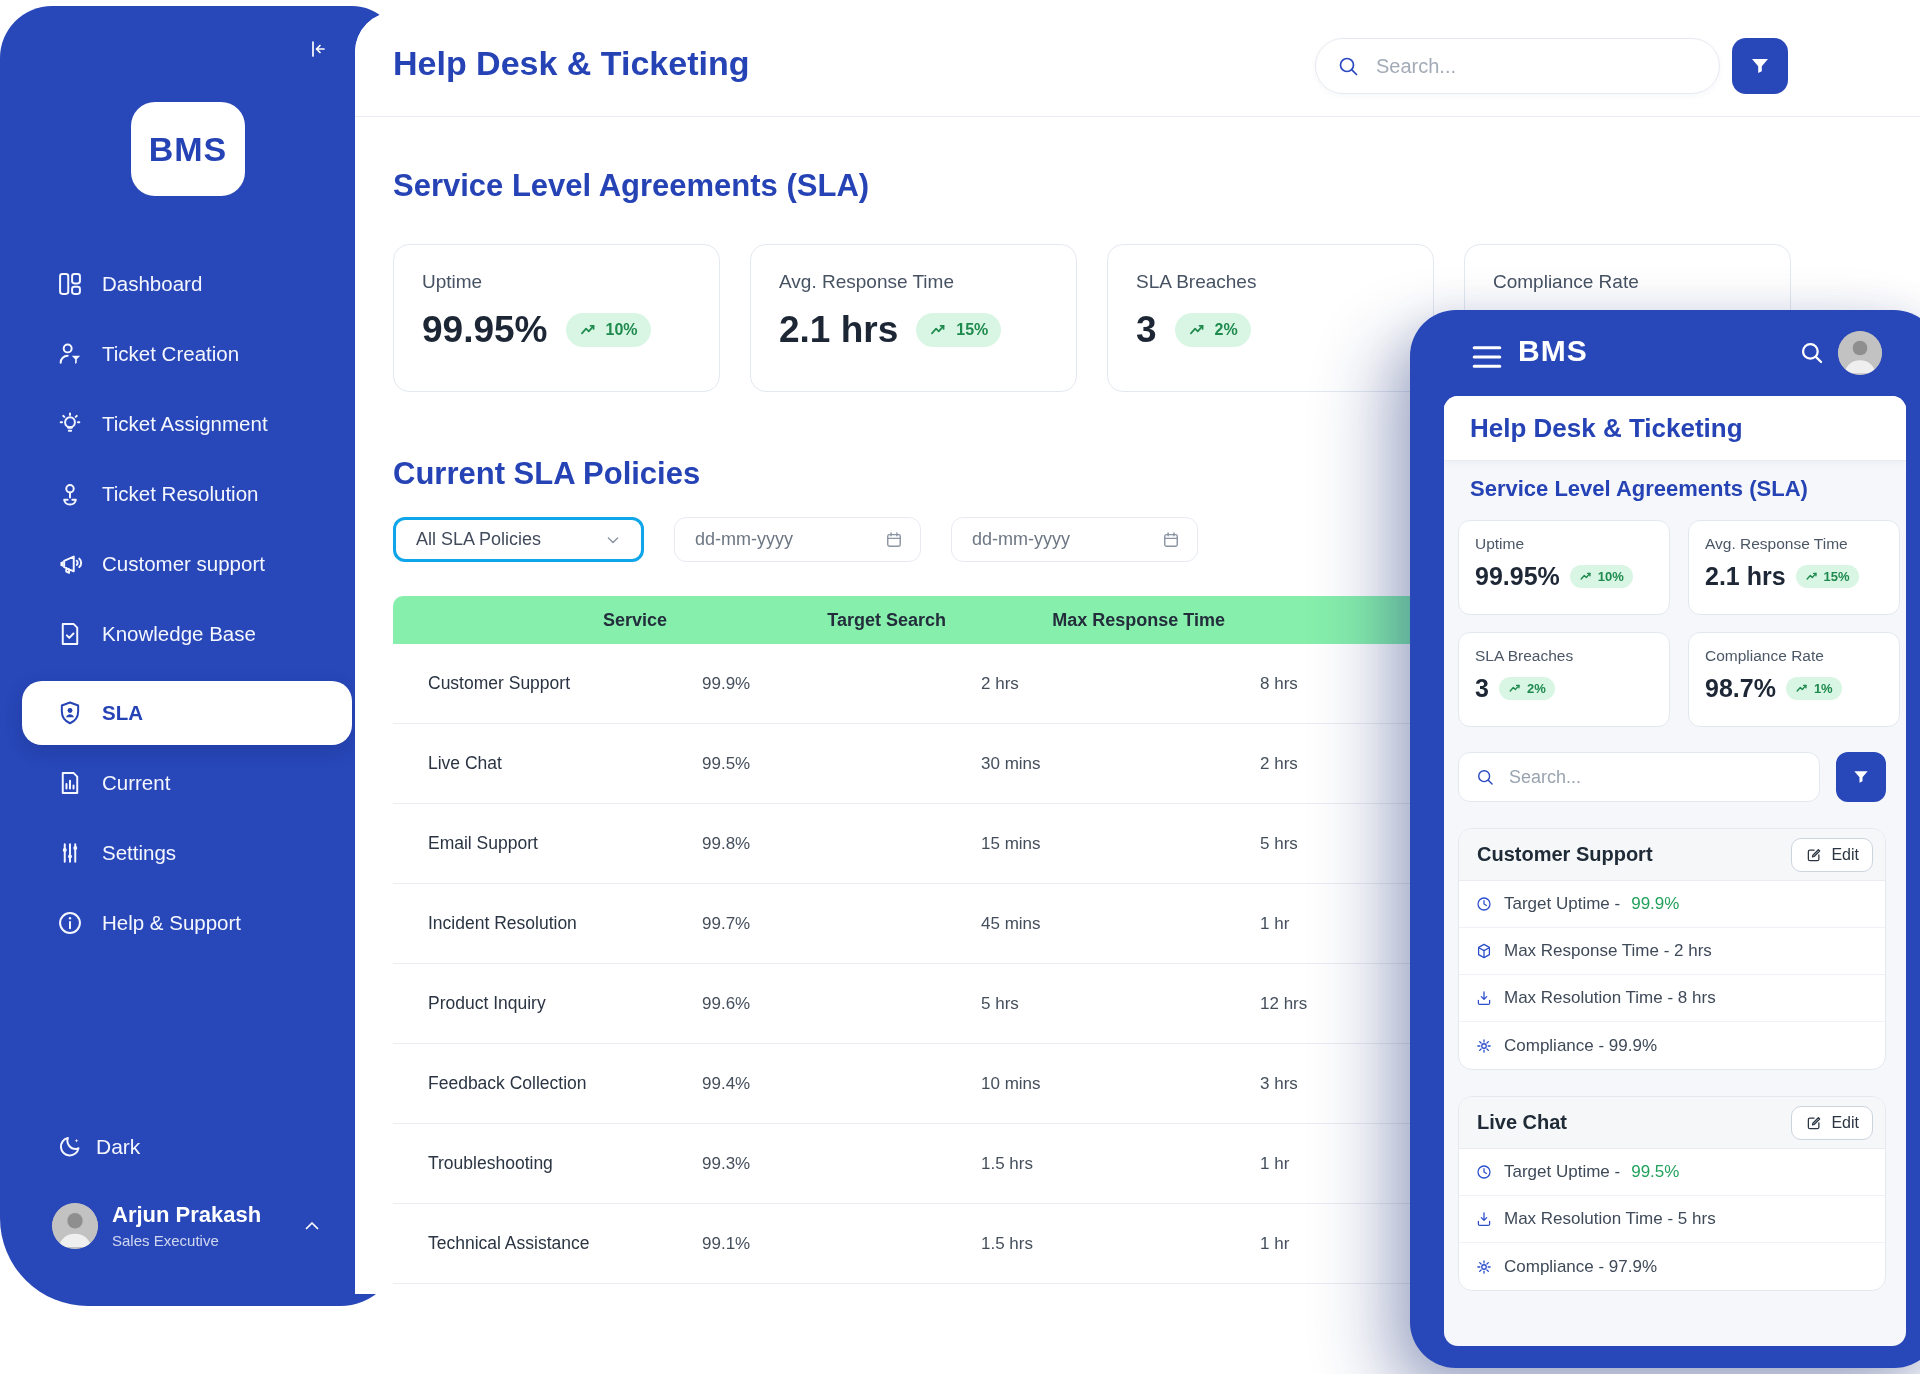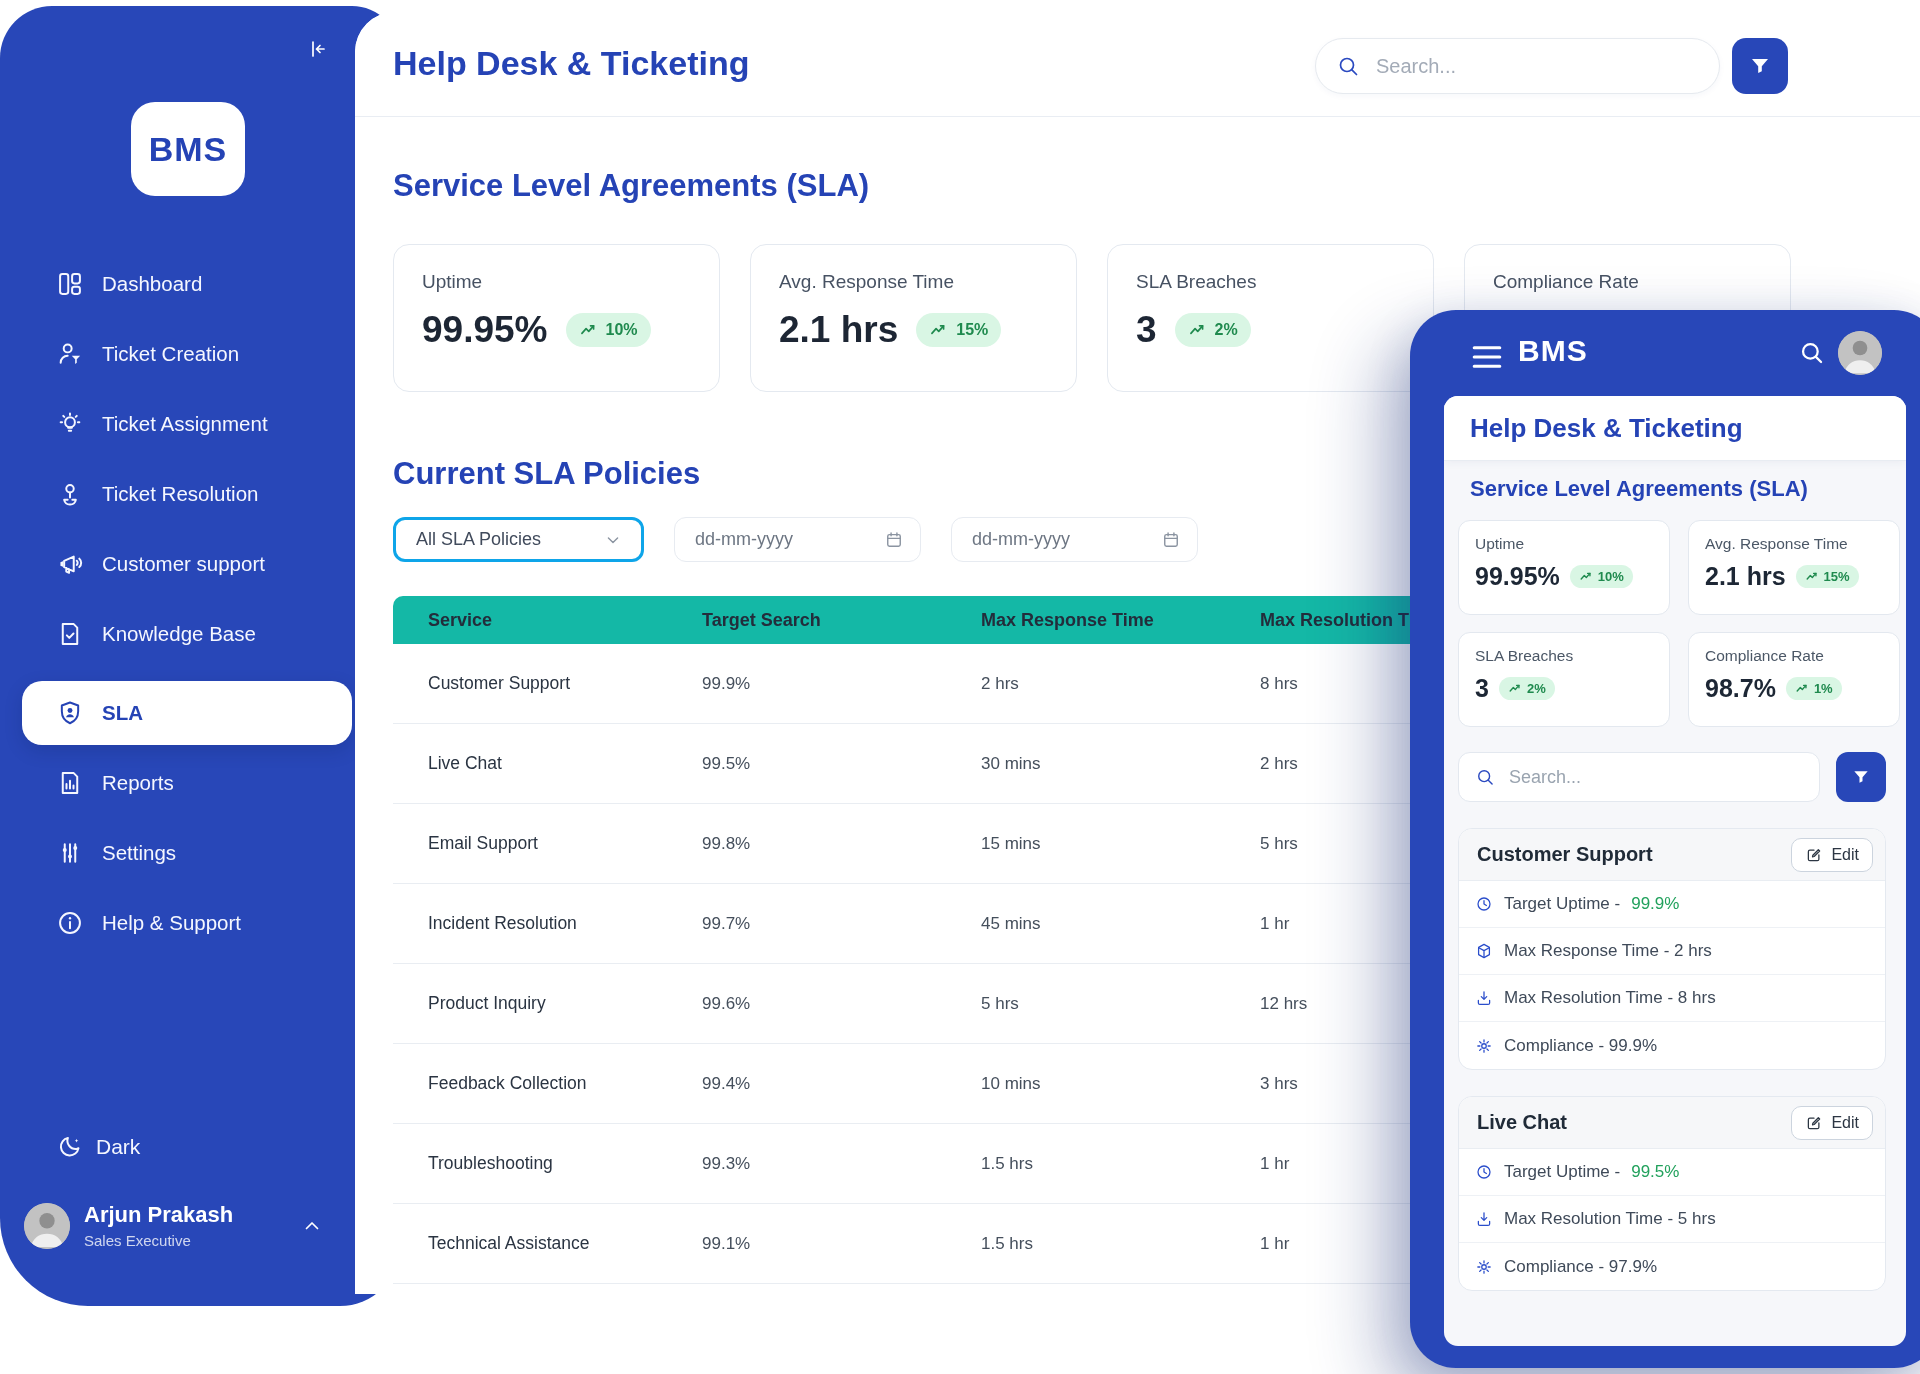--- a/index.html
+++ b/index.html
@@ -21,21 +21,21 @@
     display:flex;align-items:center;justify-content:center;}
   .logo-box span{color:#2543b5;font-size:34px;font-weight:800;letter-spacing:1px;}
   .nav{position:absolute;left:0;top:243px;width:100%;}
   .nav-item{height:70px;display:flex;align-items:center;gap:18px;padding-left:56px;font-size:20.5px;color:#f5f7ff;cursor:pointer;}
   .nav-item .ic{width:28px;height:28px;}
   .nav-item.active{background:#fff;color:#2543b5;font-weight:700;border-radius:20px;
     margin:12px 48px 3px 22px;height:64px;padding-left:34px;box-shadow:0 6px 18px rgba(10,25,80,.18);}
   .theme-toggle{position:absolute;left:0;top:1106px;width:100%;height:70px;display:flex;align-items:center;gap:12px;
     padding-left:56px;font-size:21px;color:#f5f7ff;cursor:pointer;}
   .theme-toggle .ic{width:28px;height:28px;}
-  .user{position:absolute;left:0;top:1188px;width:352px;height:64px;display:flex;align-items:center;padding-left:24px;cursor:pointer;}
+  .user{position:absolute;left:0;top:1188px;width:352px;height:64px;display:flex;align-items:center;padding-left:52px;cursor:pointer;}
   .avatar{width:46px;height:46px;border-radius:50%;overflow:hidden;flex:none;background:#bfbfbf;}
   .avatar svg{width:100%;height:100%;display:block;}
   .user-meta{margin-left:14px;line-height:1.2;}
   .user-name{font-size:22px;font-weight:700;color:#fff;}
   .user-role{font-size:15px;color:rgba(255,255,255,.78);margin-top:3px;}
   .user-chevron{position:absolute;right:28px;top:20px;color:#fff;}
 
   
   .main{position:absolute;left:355px;top:12px;width:1565px;height:1282px;background:#fff;border-radius:40px 0 0 0;z-index:2;}
   .main-header{position:absolute;left:0;top:0;width:100%;height:105px;border-bottom:1px solid #e9edf3;border-radius:40px 0 0 0;background:#fff;}
@@ -65,21 +65,21 @@
   .filters{position:absolute;left:38px;top:505px;display:flex;gap:30px;}
   .select-box{width:251px;height:45px;border:3px solid #0ea5e9;border-radius:12px;background:#fff;display:flex;align-items:center;
     padding:0 18px 0 20px;font-size:18px;color:#414b5c;cursor:pointer;}
   .select-box .grow{flex:1;}
   .select-box .ic,.date-box .ic{color:#8b94a1;}
   .date-box{width:247px;height:45px;border:1px solid #e7ebf1;border-radius:12px;background:#fff;display:flex;align-items:center;
     padding:0 16px 0 20px;font-size:18px;color:#6d7683;cursor:pointer;}
   .date-box .grow{flex:1;}
 
   .table{position:absolute;left:38px;top:584px;width:1490px;}
-  .thead{display:grid;grid-template-columns:274px 279px 279px 1fr;background:#14b8a6;border-radius:10px 10px 0 0;height:48px;align-items:center;}
+  .thead{display:grid;grid-template-columns:274px 279px 279px 1fr;background:#86efac;border-radius:10px 10px 0 0;height:48px;align-items:center;text-align:right;}
   .th{padding-left:35px;font-size:18px;font-weight:700;color:#232d3b;white-space:nowrap;}
   .tr{display:grid;grid-template-columns:274px 279px 279px 1fr;height:80px;align-items:center;border-bottom:1px solid #e9edf2;background:#fff;}
   .td{padding-left:35px;font-size:17px;color:#454f5c;white-space:nowrap;}
   .td.c0{color:#2a3442;font-size:17.5px;font-weight:500;}
 
   
   .phone{position:absolute;left:1410px;top:310px;width:530px;height:1058px;background:#2847b8;border-radius:46px;z-index:5;
     box-shadow:-30px 30px 70px rgba(22,42,115,.30),0 12px 45px rgba(22,42,115,.18);}
   .p-header{position:absolute;left:0;top:0;width:100%;height:86px;color:#fff;}
   .p-burger{position:absolute;left:60px;top:30px;width:34px;height:26px;background:none;border:none;color:#fff;padding:0;cursor:pointer;}
@@ -205,21 +205,21 @@
           </span>
           <span>SLA</span>
         </div>
         <div class="nav-item">
           <span class="ic ">
             <svg viewBox="0 0 24 24">
               <path d="M5.8 3.5h9.4l3 3v14H5.8z"></path>
               <path d="M9 16.8v-4M12 16.8V10M15 16.8v-2.6"></path>
             </svg>
           </span>
-          <span>Reports</span>
+          <span>Current</span>
         </div>
         <div class="nav-item">
           <span class="ic ">
             <svg viewBox="0 0 24 24">
               <path d="M7.5 4.5v15M12 4.5v15M16.5 4.5v15"></path>
               <circle cx="7.5" cy="9.5" r="1.7" fill="currentColor" stroke="none"></circle>
               <circle cx="12" cy="15" r="1.7" fill="currentColor" stroke="none"></circle>
               <circle cx="16.5" cy="7.8" r="1.7" fill="currentColor" stroke="none"></circle>
             </svg>
           </span>

